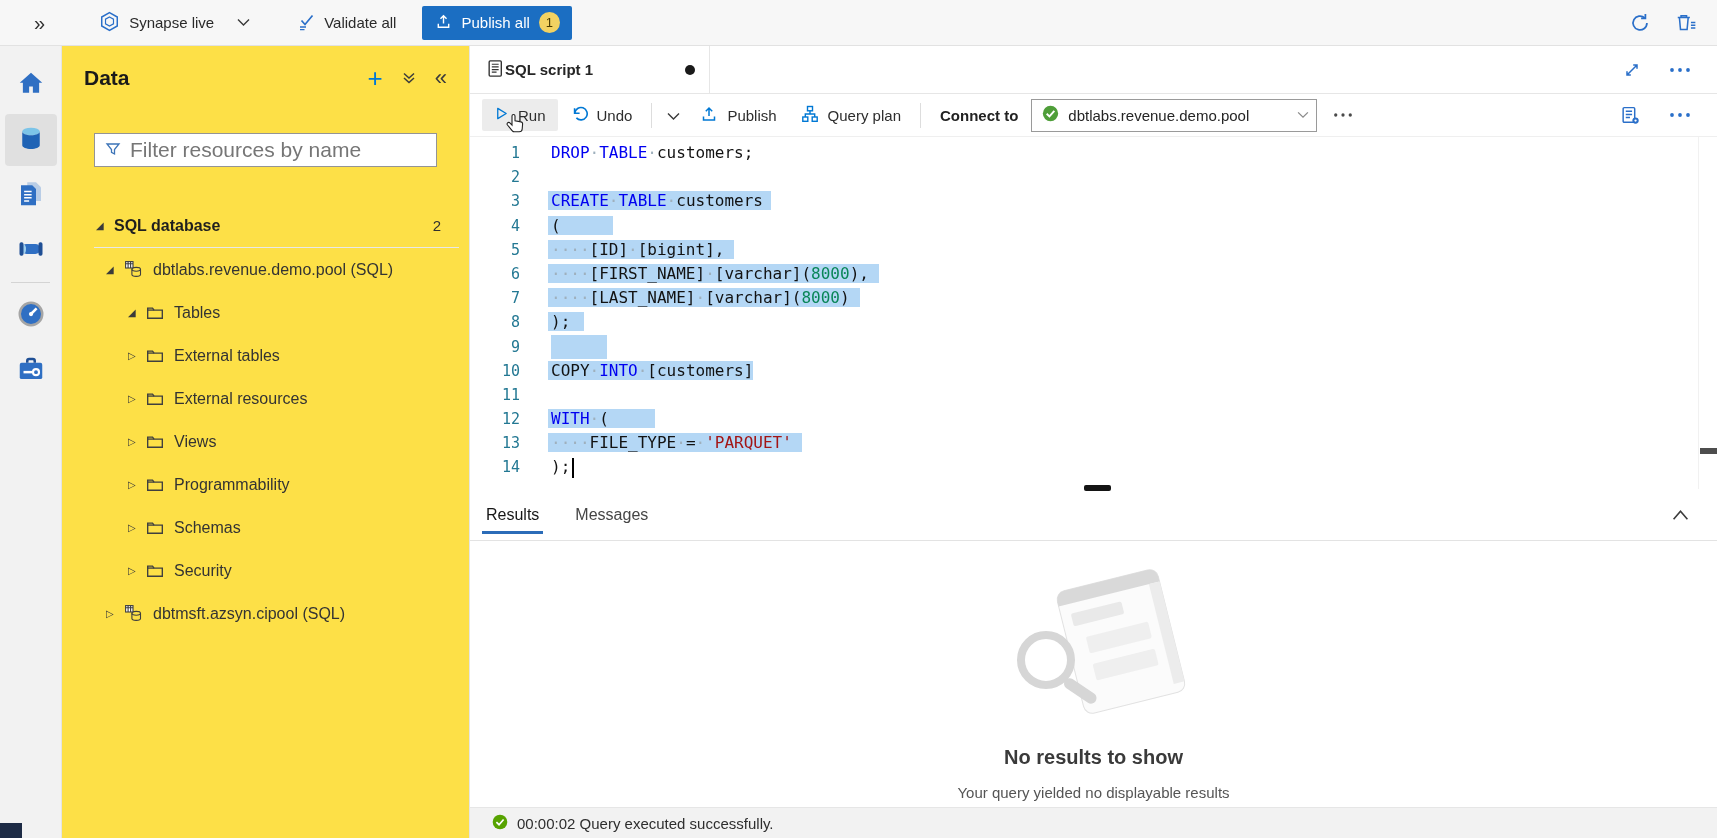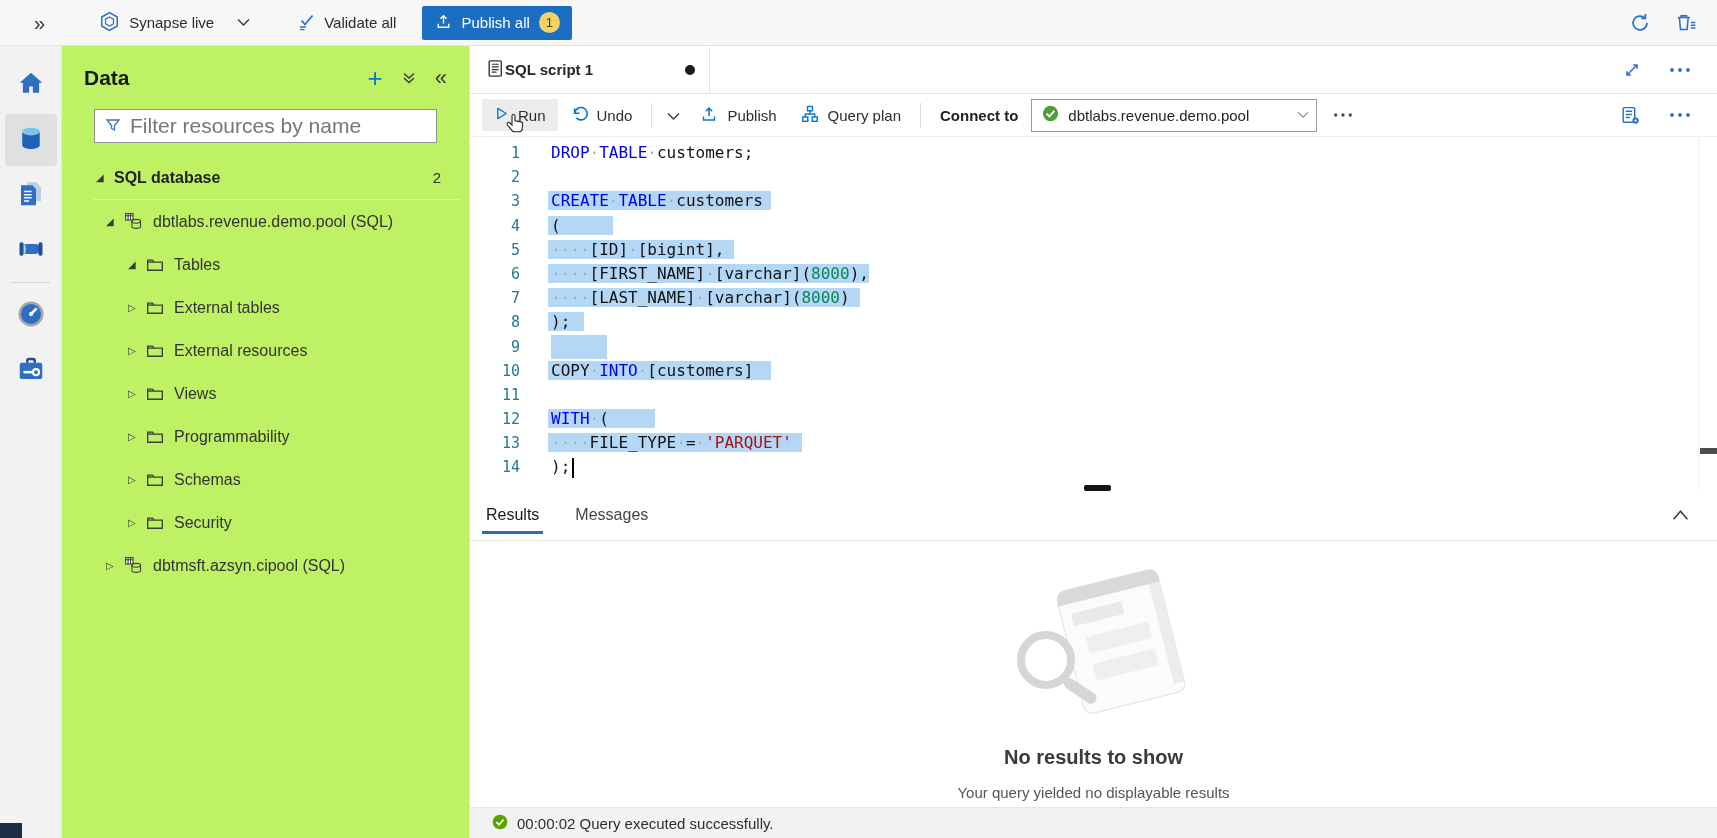--- a/index.html
+++ b/index.html
@@ -18,21 +18,21 @@
 
   .app-body{display:flex;height:792px;}
 
   
   .rail{width:62px;background:#f2f2f2;border-right:1px solid #e4e4e4;padding-top:10px;flex:none;}
   .rail-item{width:52px;height:52px;margin:3px auto;display:flex;align-items:center;justify-content:center;border-radius:4px;cursor:pointer;}
   .rail-item.active{background:#e0e0e0;}
   .rail-div{height:1px;background:#d4d4d4;margin:6px 11px;}
 
   
-  .data-panel{width:408px;border-right:1px solid #e4e4e4;display:flex;flex-direction:column;background:#bef264;flex:none;}
+  .data-panel{width:408px;border-right:1px solid #e4e4e4;display:flex;flex-direction:column;background:#fde047;flex:none;gap:24px;}
   .dp-header{display:flex;align-items:center;padding:20px 22px 2px 22px;}
   .dp-title{font-size:21px;font-weight:700;color:#1a1a1a;flex:1;}
   .dp-icons{display:flex;align-items:center;gap:18px;}
   .dp-plus{color:#0078d4;font-size:26px;font-weight:300;line-height:20px;cursor:pointer;}
   .dp-ic{cursor:pointer;display:flex;}
   .dp-chevL{font-size:22px;color:#3b3b3b;line-height:18px;cursor:pointer;}
   .dp-tabs{display:flex;margin-top:4px;}
   .dp-tab{flex:1;text-align:center;padding:11px 0 13px;color:#555;cursor:pointer;position:relative;}
   .dp-tab.active{color:#161616;font-weight:600;}
   .dp-tab.active::after{content:"";position:absolute;left:31px;right:29px;bottom:0;height:3px;background:#2b88d8;}
@@ -439,37 +439,37 @@
           <div class="code-line">
             <span class="ln">4</span>
             <span class="lc"><span class="selbg" style="padding-right: 52px;"><span class="tok-pl">(</span></span></span>
           </div>
           <div class="code-line">
             <span class="ln">5</span>
             <span class="lc"><span class="selbg" style="padding-right: 10px;"><span class="tok-ws">····</span><span class="tok-pl">[ID]</span><span class="tok-ws">·</span><span class="tok-pl">[bigint],</span></span></span>
           </div>
           <div class="code-line">
             <span class="ln">6</span>
-            <span class="lc"><span class="selbg" style="padding-right: 0;"><span class="tok-ws">····</span><span class="tok-pl">[FIRST_NAME]</span><span class="tok-ws">·</span><span class="tok-pl">[varchar](</span><span class="tok-num">8000</span><span class="tok-pl">),</span></span></span>
+            <span class="lc"><span class="selbg" style="padding-right: 10px;"><span class="tok-ws">····</span><span class="tok-pl">[FIRST_NAME]</span><span class="tok-ws">·</span><span class="tok-pl">[varchar](</span><span class="tok-num">8000</span><span class="tok-pl">),</span></span></span>
           </div>
           <div class="code-line">
             <span class="ln">7</span>
             <span class="lc"><span class="selbg" style="padding-right: 10px;"><span class="tok-ws">····</span><span class="tok-pl">[LAST_NAME]</span><span class="tok-ws">·</span><span class="tok-pl">[varchar](</span><span class="tok-num">8000</span><span class="tok-pl">)</span></span></span>
           </div>
           <div class="code-line">
             <span class="ln">8</span>
             <span class="lc"><span class="selbg" style="padding-right: 14px;"><span class="tok-pl">);</span></span></span>
           </div>
           <div class="code-line">
             <span class="ln">9</span>
             <span class="lc"><span class="selblock" style="width: 56px;"></span></span>
           </div>
           <div class="code-line">
             <span class="ln">10</span>
-            <span class="lc"><span class="selbg" style="padding-right: 18px;"><span class="tok-pl">COPY</span><span class="tok-ws">·</span><span class="tok-kw">INTO</span><span class="tok-ws">·</span><span class="tok-pl">[customers]</span></span></span>
+            <span class="lc"><span class="selbg" style="padding-right: 0;"><span class="tok-pl">COPY</span><span class="tok-ws">·</span><span class="tok-kw">INTO</span><span class="tok-ws">·</span><span class="tok-pl">[customers]</span></span></span>
           </div>
           <div class="code-line">
             <span class="ln">11</span>
           </div>
           <div class="code-line">
             <span class="ln">12</span>
             <span class="lc"><span class="selbg" style="padding-right: 46px;"><span class="tok-kw">WITH</span><span class="tok-ws">·</span><span class="tok-pl">(</span></span></span>
           </div>
           <div class="code-line">
             <span class="ln">13</span>

